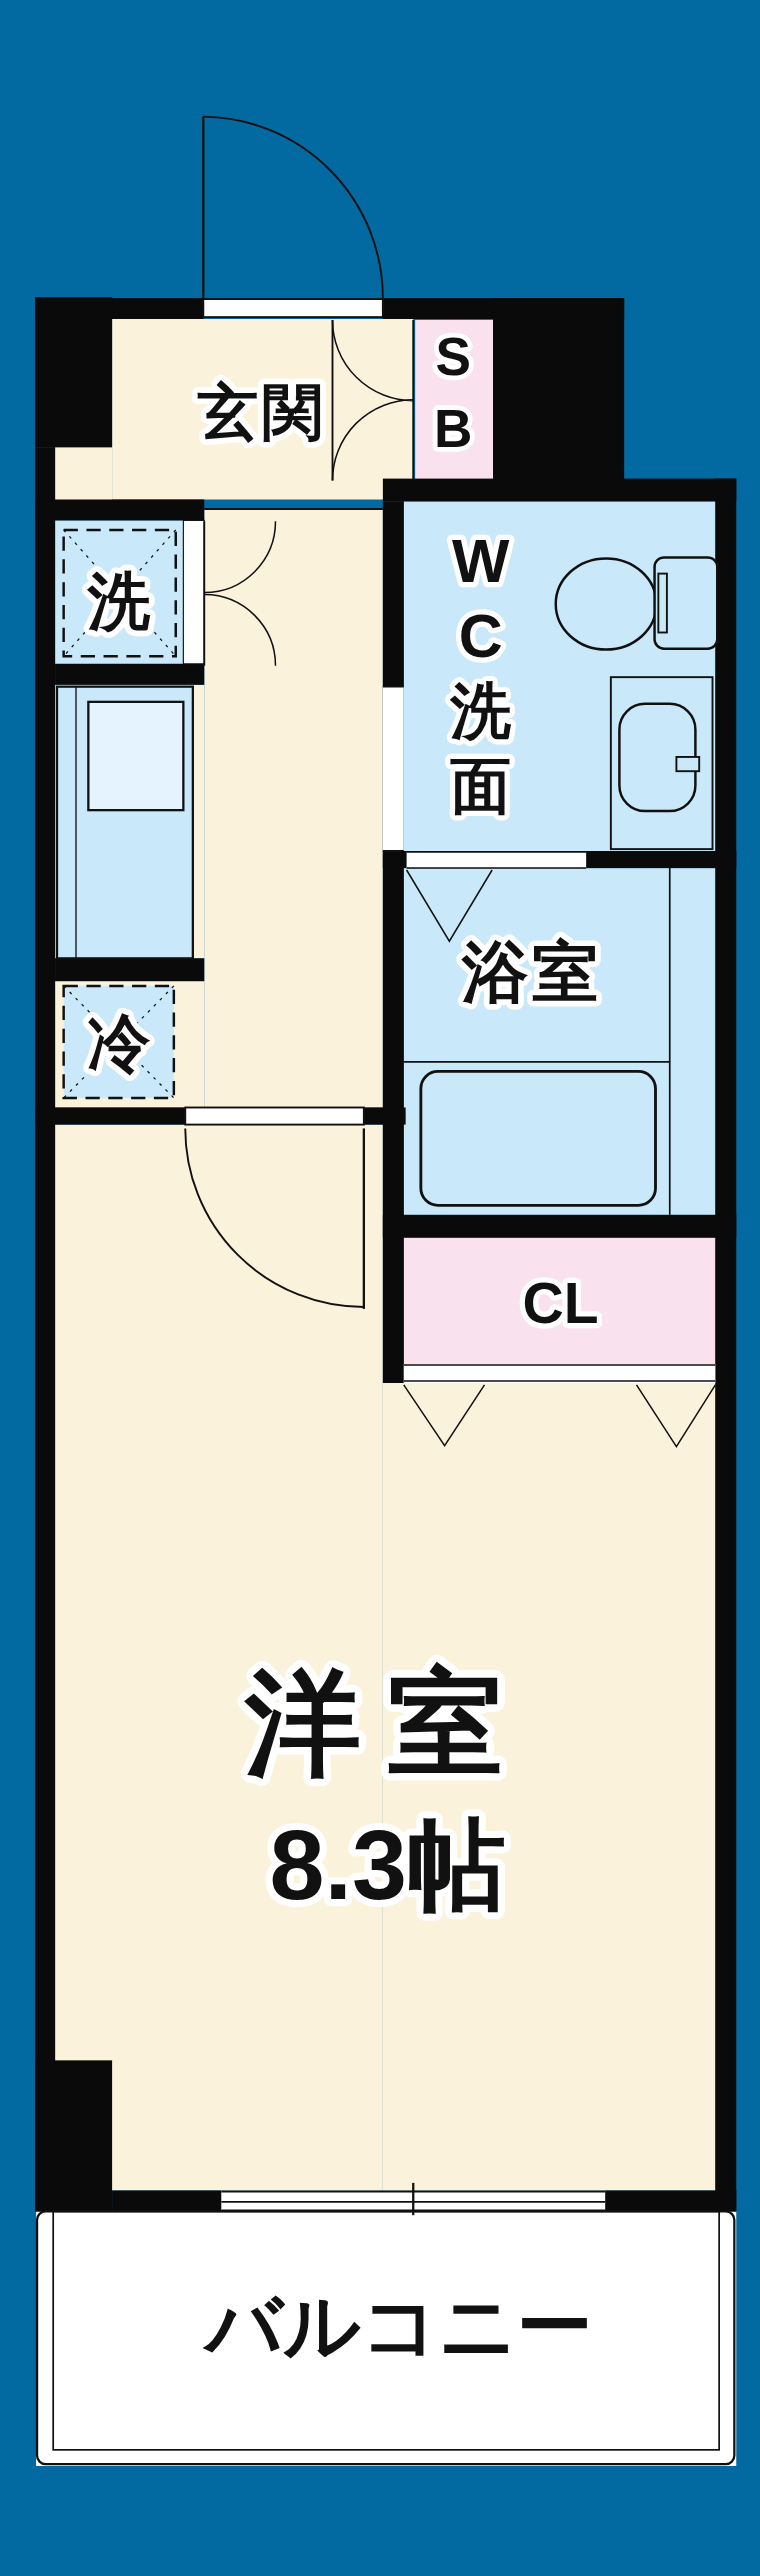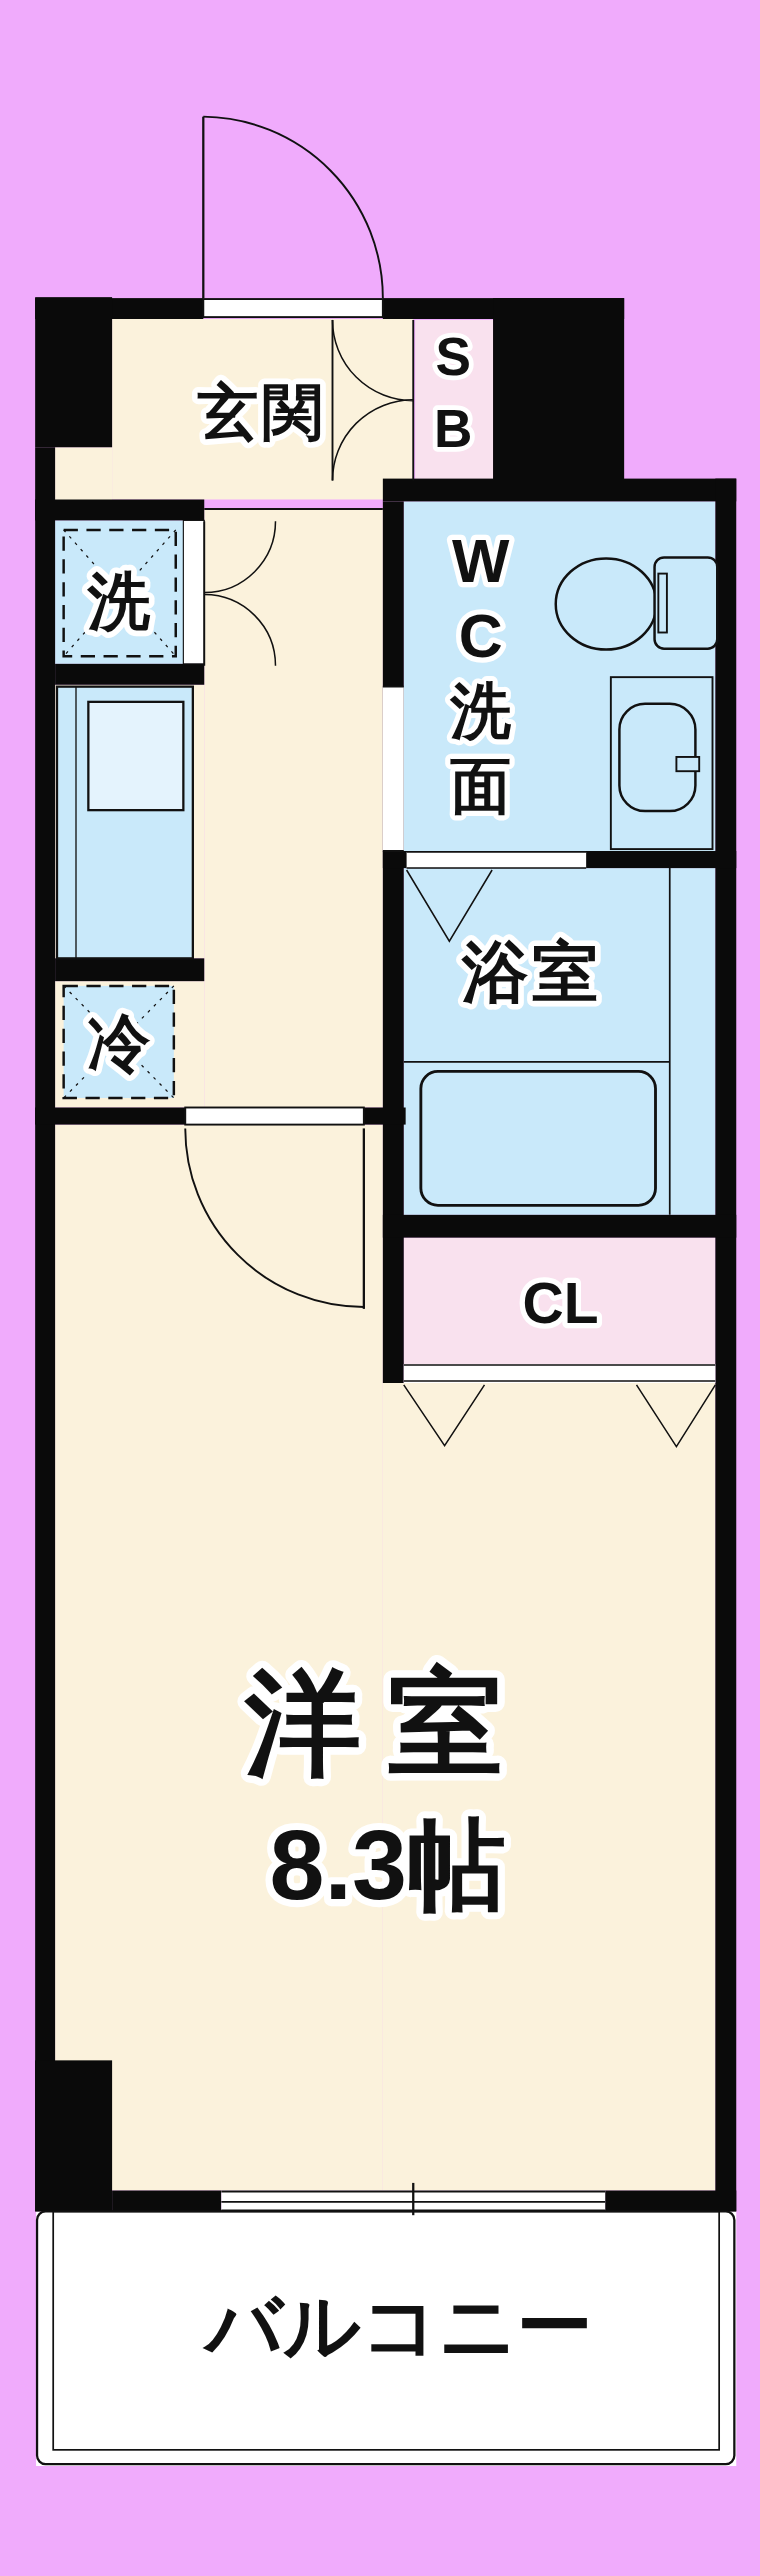--- a/index.html
+++ b/index.html
@@ -1,16 +1,16 @@
 <!DOCTYPE html>
 <html style="--wall: #0a0a0a; --line: #111111; --cream: #fbf2dc; --blue: #c9e9fa; --fixture: #e4f3fd; --pink: #f9e1ee; --white: #ffffff;font-size:15px"><head>
 <meta charset="utf-8">
 <style>
   html,body{margin:0;padding:0;background:#ffffff;}
-  .stage{position:relative;width:760px;height:2576px;background:#f0abfc;overflow:hidden;
+  .stage{position:relative;width:760px;height:2576px;background:#0369a1;overflow:hidden;
          font-family:"Liberation Sans",sans-serif;}
   svg{position:absolute;left:0;top:0;}
   text{font-family:"Liberation Sans",sans-serif;font-weight:bold;fill:#111;
        stroke:#fff;paint-order:stroke;stroke-linejoin:round;text-anchor:middle;}
 </style>
 </head>
 <body>
 
 <div class="stage">
 <svg width="760" height="2576" viewBox="0 0 800 2710">

